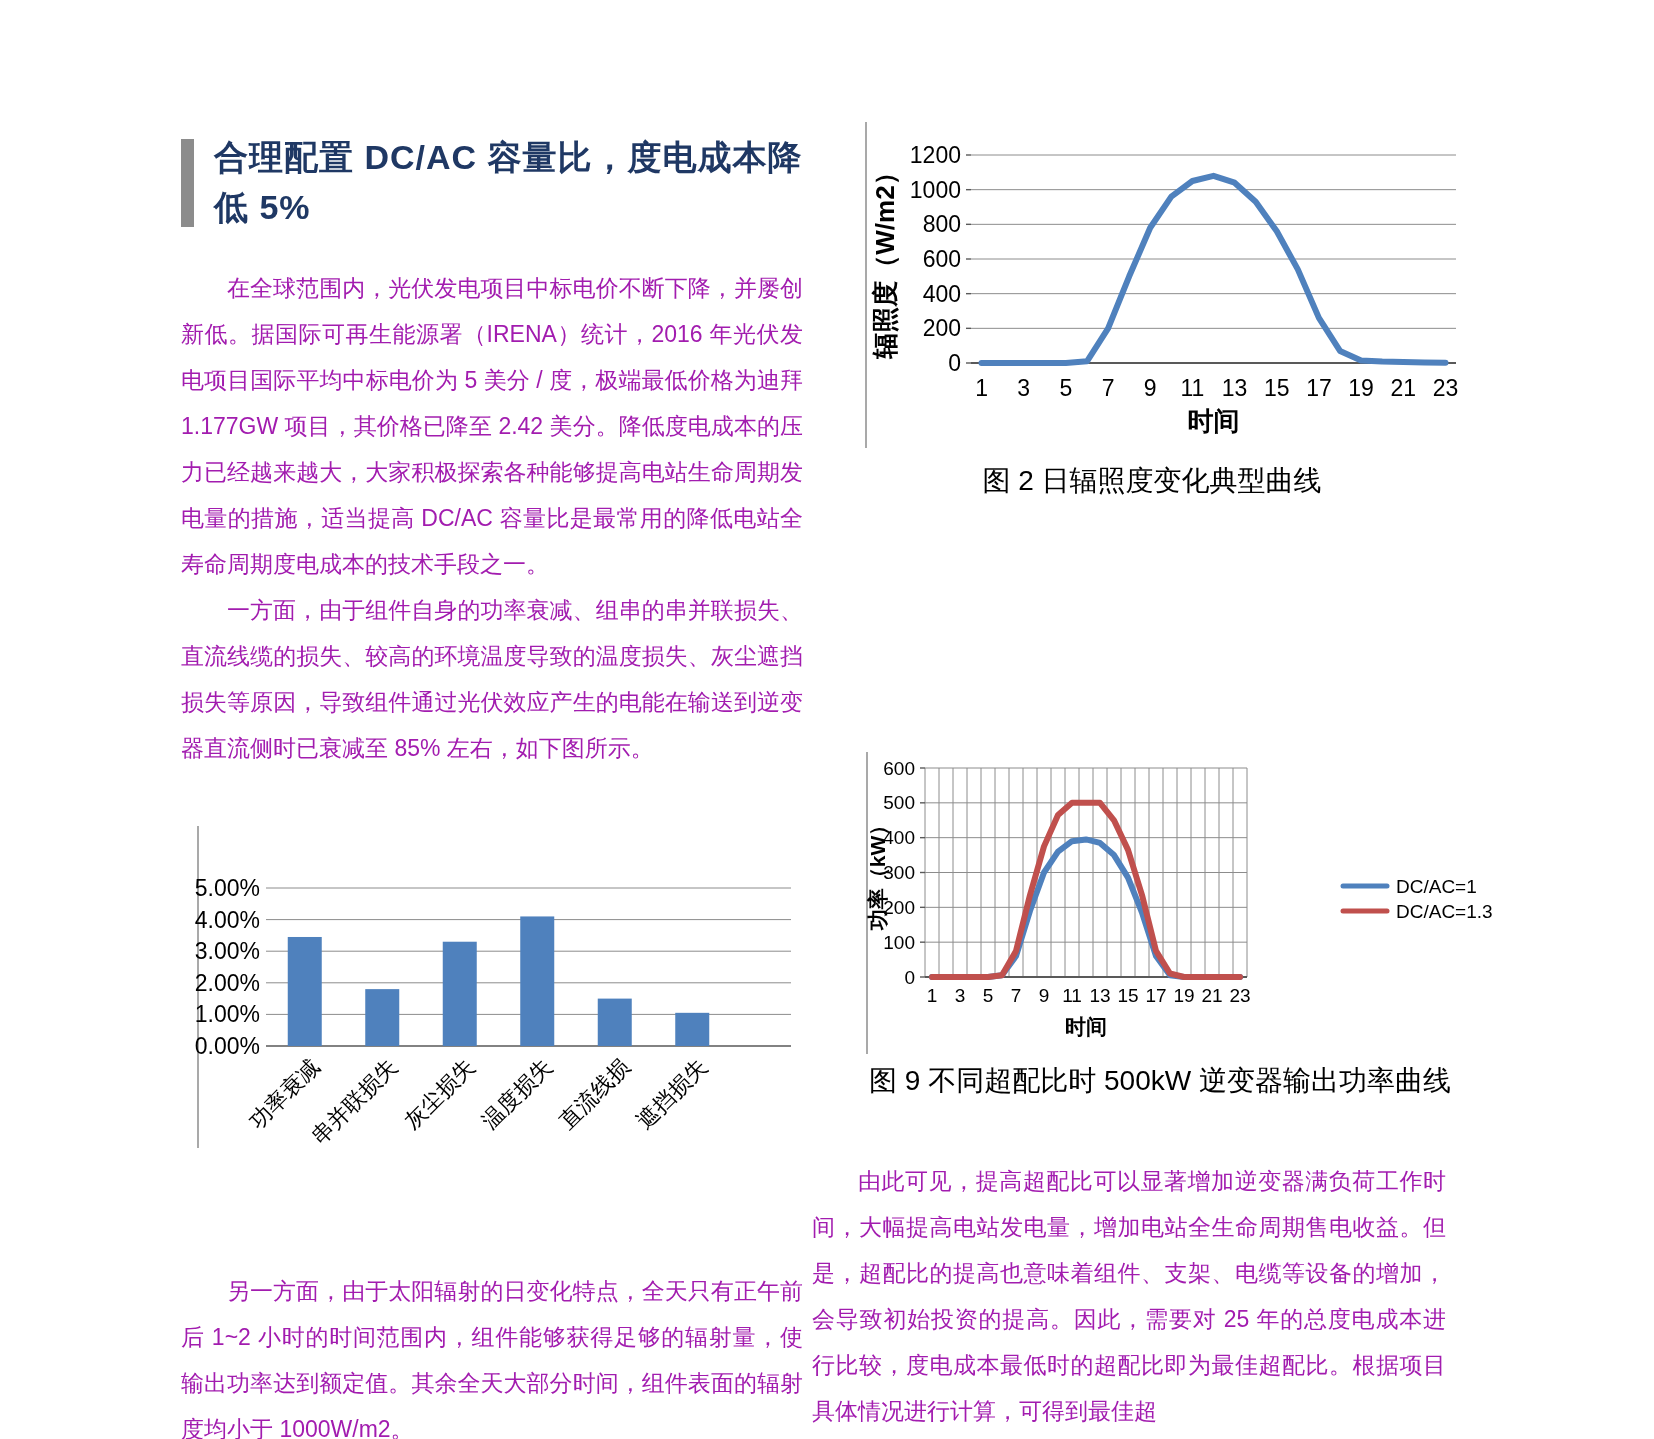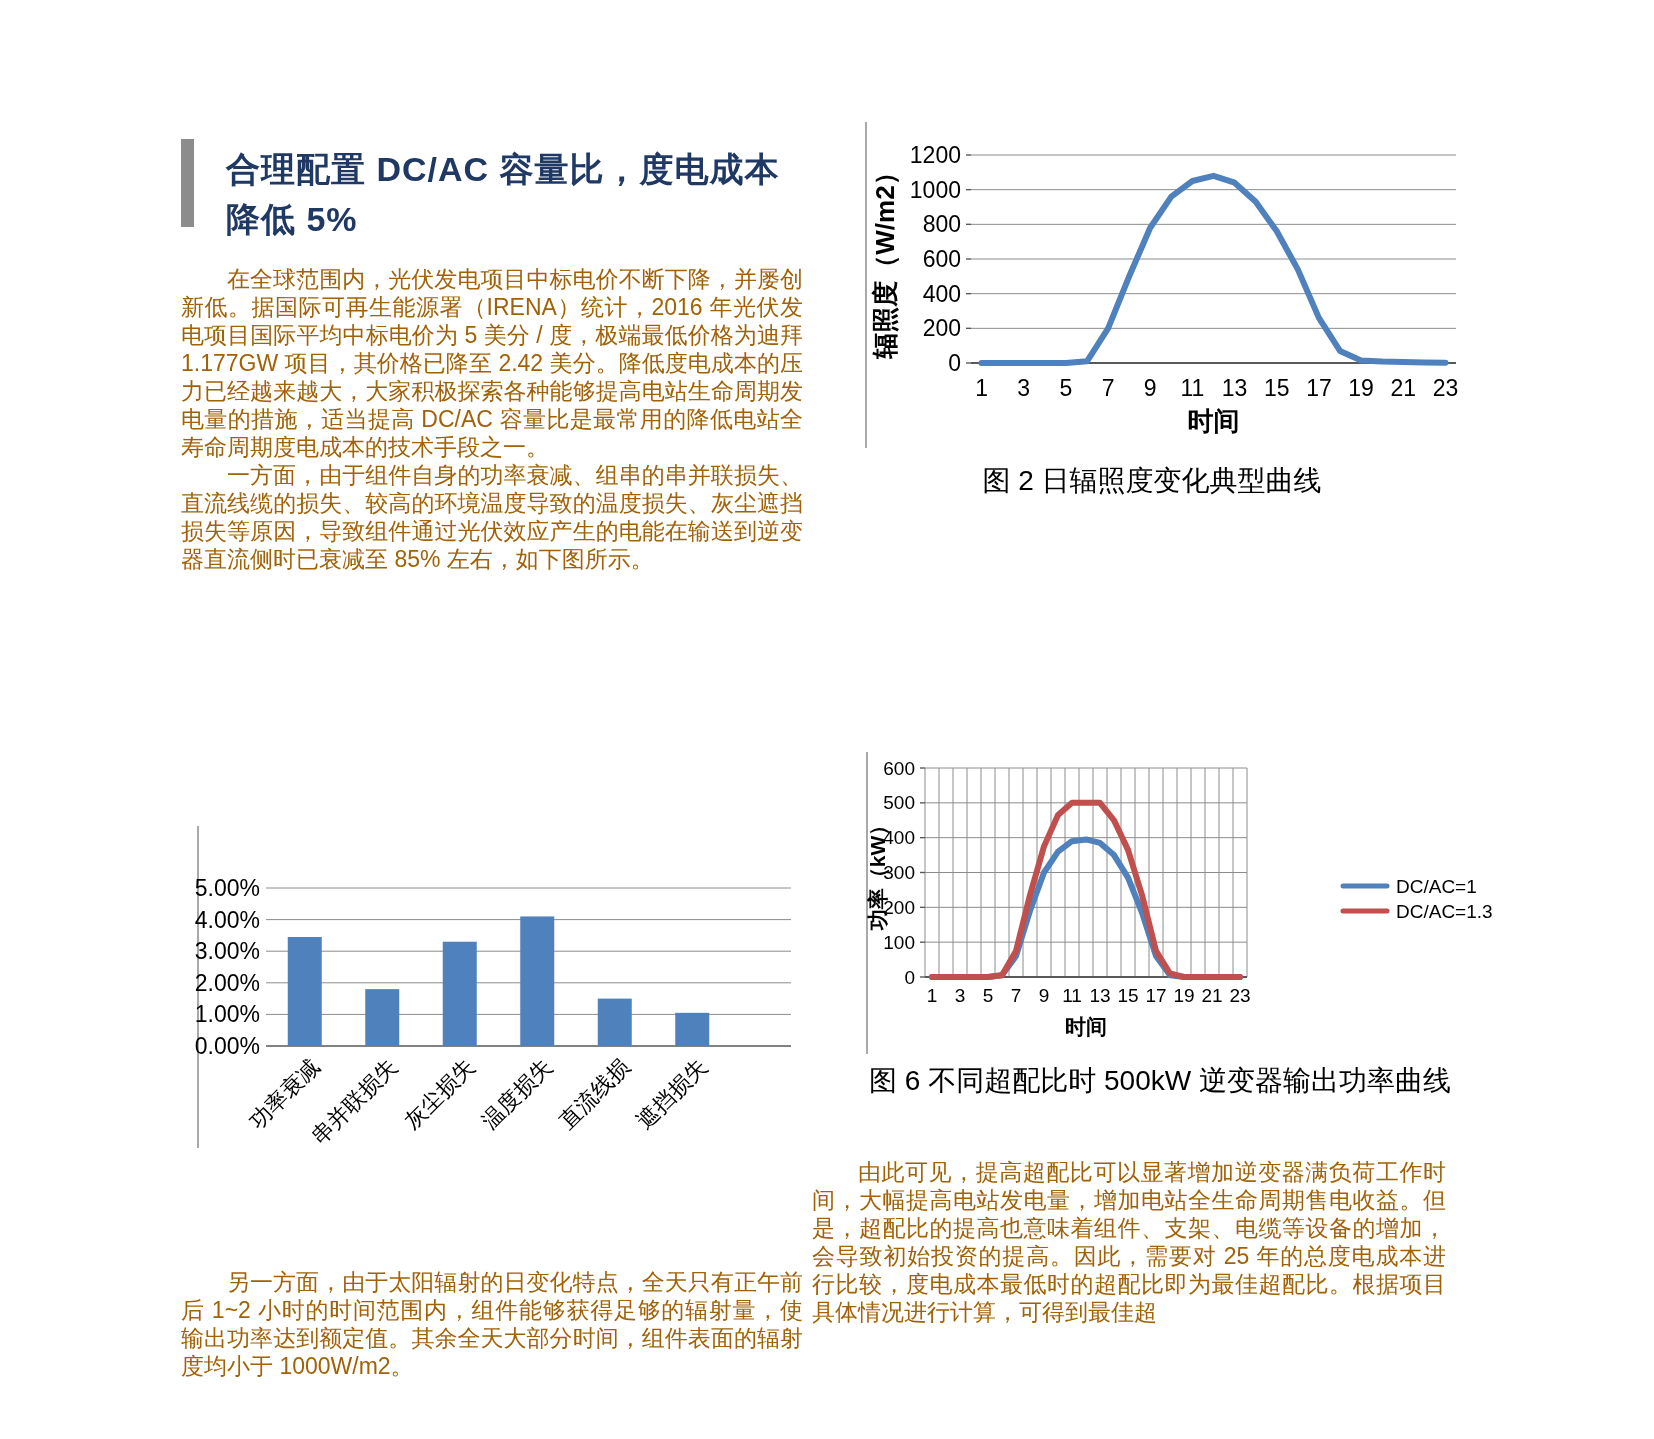--- a/index.html
+++ b/index.html
@@ -2,22 +2,22 @@
 <html><head>
 <meta charset="utf-8">
 <style>
   html,body{margin:0;padding:0;background:#e8e8e8;}
   .page{
     position:relative;width:1654px;height:1439px;background:#ffffff;
     overflow:hidden;font-family:"Liberation Sans","DejaVu Sans",sans-serif;color:#1a1a1a;
   }
   .title-block{position:absolute;left:181px;top:132px;width:630px;display:flex;gap:20px;align-items:flex-start;}
   .title-bar{width:13px;height:88px;background:#8c8c8c;margin-top:7px;flex:none;}
-  .page-title{margin:12px;font-size:34px;line-height:50px;font-weight:bold;color:#1f3864;letter-spacing:1px;}
-  .body-text{position:absolute;font-size:23px;line-height:28px;text-align:justify;color:#a16207;}
+  .page-title{margin:0;font-size:34px;line-height:50px;font-weight:bold;color:#1f3864;letter-spacing:1px;}
+  .body-text{position:absolute;font-size:23px;line-height:46px;text-align:justify;color:#a21caf;}
   .body-text p{margin:0;text-indent:2em;}
   #left-text{left:181px;top:265px;width:622px;}
   #p3-block{left:181px;top:1268px;width:622px;}
   #r1-block{left:836px;top:560px;width:634px;}
   #r2-block{left:812px;top:1158px;width:634px;}
   .figure{position:absolute;}
   #fig1-wrap{left:186px;top:820px;}
   #fig2-wrap{left:836px;top:118px;}
   #fig3-wrap{left:845px;top:748px;}
   .caption{position:absolute;font-size:28px;color:#000;text-align:center;}
@@ -182,19 +182,19 @@
         <text x="241" y="286" text-anchor="middle" font-size="21" font-weight="bold" fill="#000">时间</text>
         <text x="40" y="124.5" text-anchor="middle" font-size="21" font-weight="bold" fill="#000" transform="rotate(-90 40 124.5)">功率（kW）</text>
         <polyline points="87.0,229.0 101.0,229.0 115.0,229.0 129.0,229.0 143.0,229.0 157.0,227.3 171.0,208.1 185.0,162.8 199.0,124.5 213.0,103.6 227.0,93.2 241.0,91.4 255.0,94.9 269.0,107.1 283.0,129.7 297.0,164.6 311.0,208.1 325.0,227.3 339.0,229.0 353.0,229.0 367.0,229.0 381.0,229.0 395.0,229.0" fill="none" stroke="#4f81bd" stroke-width="6" stroke-linejoin="round" stroke-linecap="round"></polyline>
         <polyline points="87.0,229.0 101.0,229.0 115.0,229.0 129.0,229.0 143.0,229.0 157.0,227.3 171.0,202.9 185.0,147.1 199.0,98.4 213.0,67.0 227.0,54.8 241.0,54.8 255.0,54.8 269.0,72.3 283.0,101.9 297.0,147.1 311.0,202.9 325.0,225.5 339.0,229.0 353.0,229.0 367.0,229.0 381.0,229.0 395.0,229.0" fill="none" stroke="#c0504d" stroke-width="6" stroke-linejoin="round" stroke-linecap="round"></polyline>
         <line x1="498" y1="138" x2="542" y2="138" stroke="#4f81bd" stroke-width="5" stroke-linecap="round"></line>
         <text x="551" y="145" font-size="19" fill="#000">DC/AC=1</text>
         <line x1="498" y1="163" x2="542" y2="163" stroke="#c0504d" stroke-width="5" stroke-linecap="round"></line>
         <text x="551" y="170" font-size="19" fill="#000">DC/AC=1.3</text>
       </svg>
   </div>
-  <div class="caption" id="cap3">图 6 不同超配比时 500kW 逆变器输出功率曲线</div>
+  <div class="caption" id="cap3">图 9 不同超配比时 500kW 逆变器输出功率曲线</div>
 
   <div class="body-text" id="r2-block">
     <p>由此可见，提高超配比可以显著增加逆变器满负荷工作时间，大幅提高电站发电量，增加电站全生命周期售电收益。但是，超配比的提高也意味着组件、支架、电缆等设备的增加，会导致初始投资的提高。因此，需要对 25 年的总度电成本进行比较，度电成本最低时的超配比即为最佳超配比。根据项目具体情况进行计算，可得到最佳超</p>
   </div>
 
 </div>
 
 </body></html>

